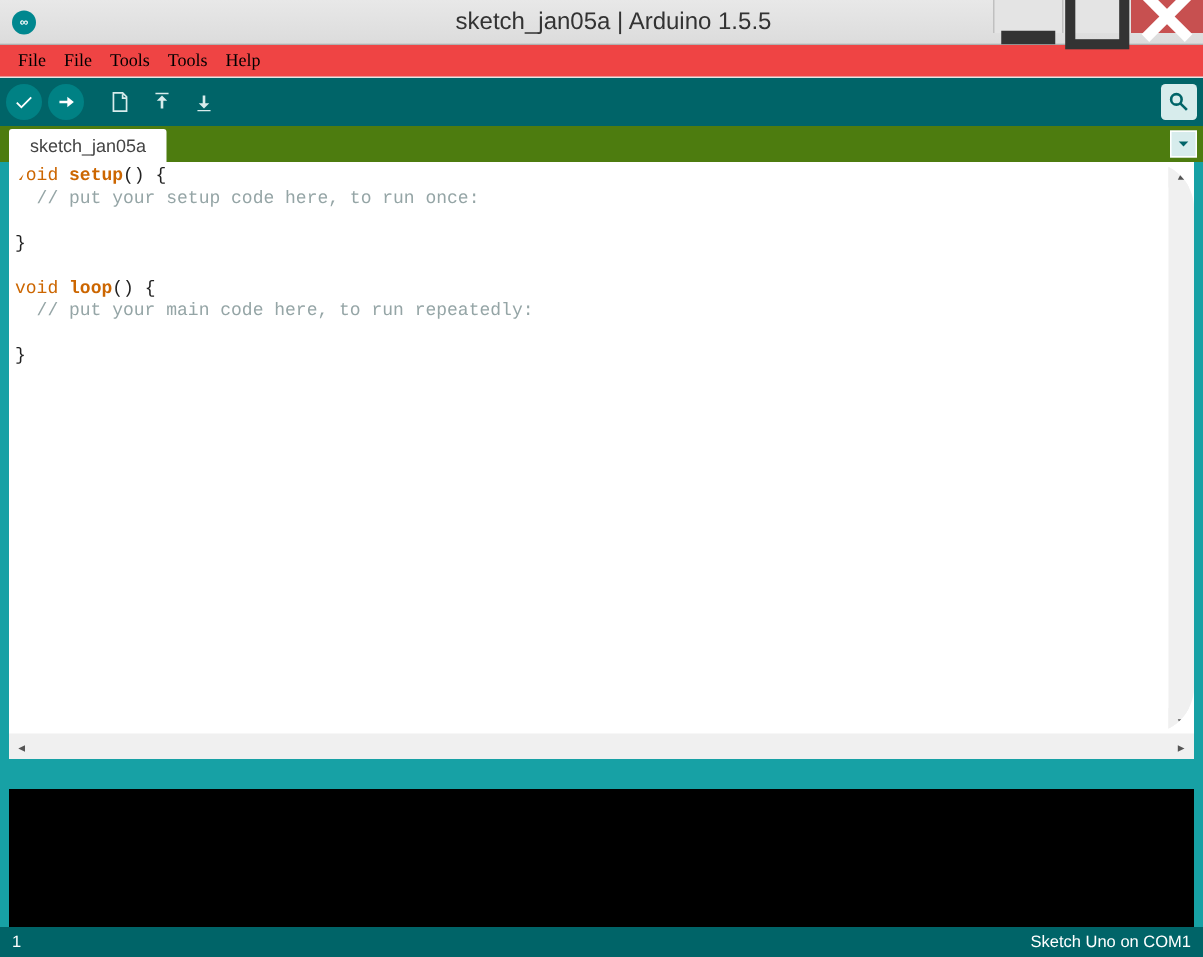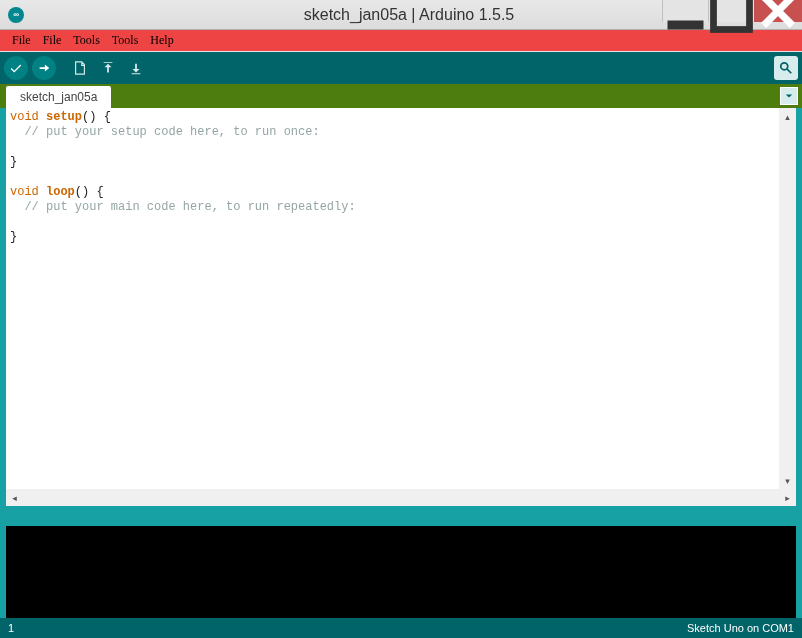--- a/index.html
+++ b/index.html
@@ -28,21 +28,21 @@
   .toolbar .serial-btn svg { width:14px; height:14px; fill:#006468; }
   
   
   .tabbar { height:24px; background:#4d7c0f; display:flex; align-items:flex-end; padding-left:6px; position:relative; }
   .tabbar .tab { background:#fff; height:22px; padding:0 14px; font-size:12px; color:#444; display:flex; align-items:center; border-radius:2px 2px 0 0; cursor:default; }
   .tabbar .tab-menu { position:absolute; right:4px; top:3px; width:18px; height:18px; border:1px solid #fff; background:#d7ecec; display:flex; align-items:center; justify-content:center; cursor:pointer; }
   .tabbar .tab-menu svg { width:8px; height:8px; fill:#006468; }
   
   
   .editor-wrap { height:398px; background:#fff; position:relative; display:flex; flex-direction:column; border-left:6px solid #17a1a5; border-right:6px solid #17a1a5;}
-  .editor-inner { flex:1; position:relative; overflow:hidden; }
+  .editor-inner { flex:1; position:relative; overflow:hidden;border-radius:31px; }
   .editor { font-family:"Courier New",monospace; font-size:12px; line-height:15px; padding:2px 4px; white-space:pre; color:#222; }
   .kw { color:#cc6600; }
   .fn { color:#cc6600; font-weight:bold; }
   .cm { color:#95a5a6; }
   .vscroll { position:absolute; right:0; top:0; width:17px; height:100%; background:#f0f0f0; }
   .vscroll .arrow { height:17px; background:#f0f0f0; display:flex; align-items:center; justify-content:center; font-size:9px; color:#555; }
   .hscroll { height:17px; background:#f0f0f0; display:flex; }
   .hscroll .arrow { width:17px; display:flex; align-items:center; justify-content:center; font-size:9px; color:#555; }
   .hscroll .track { flex:1; }
   

